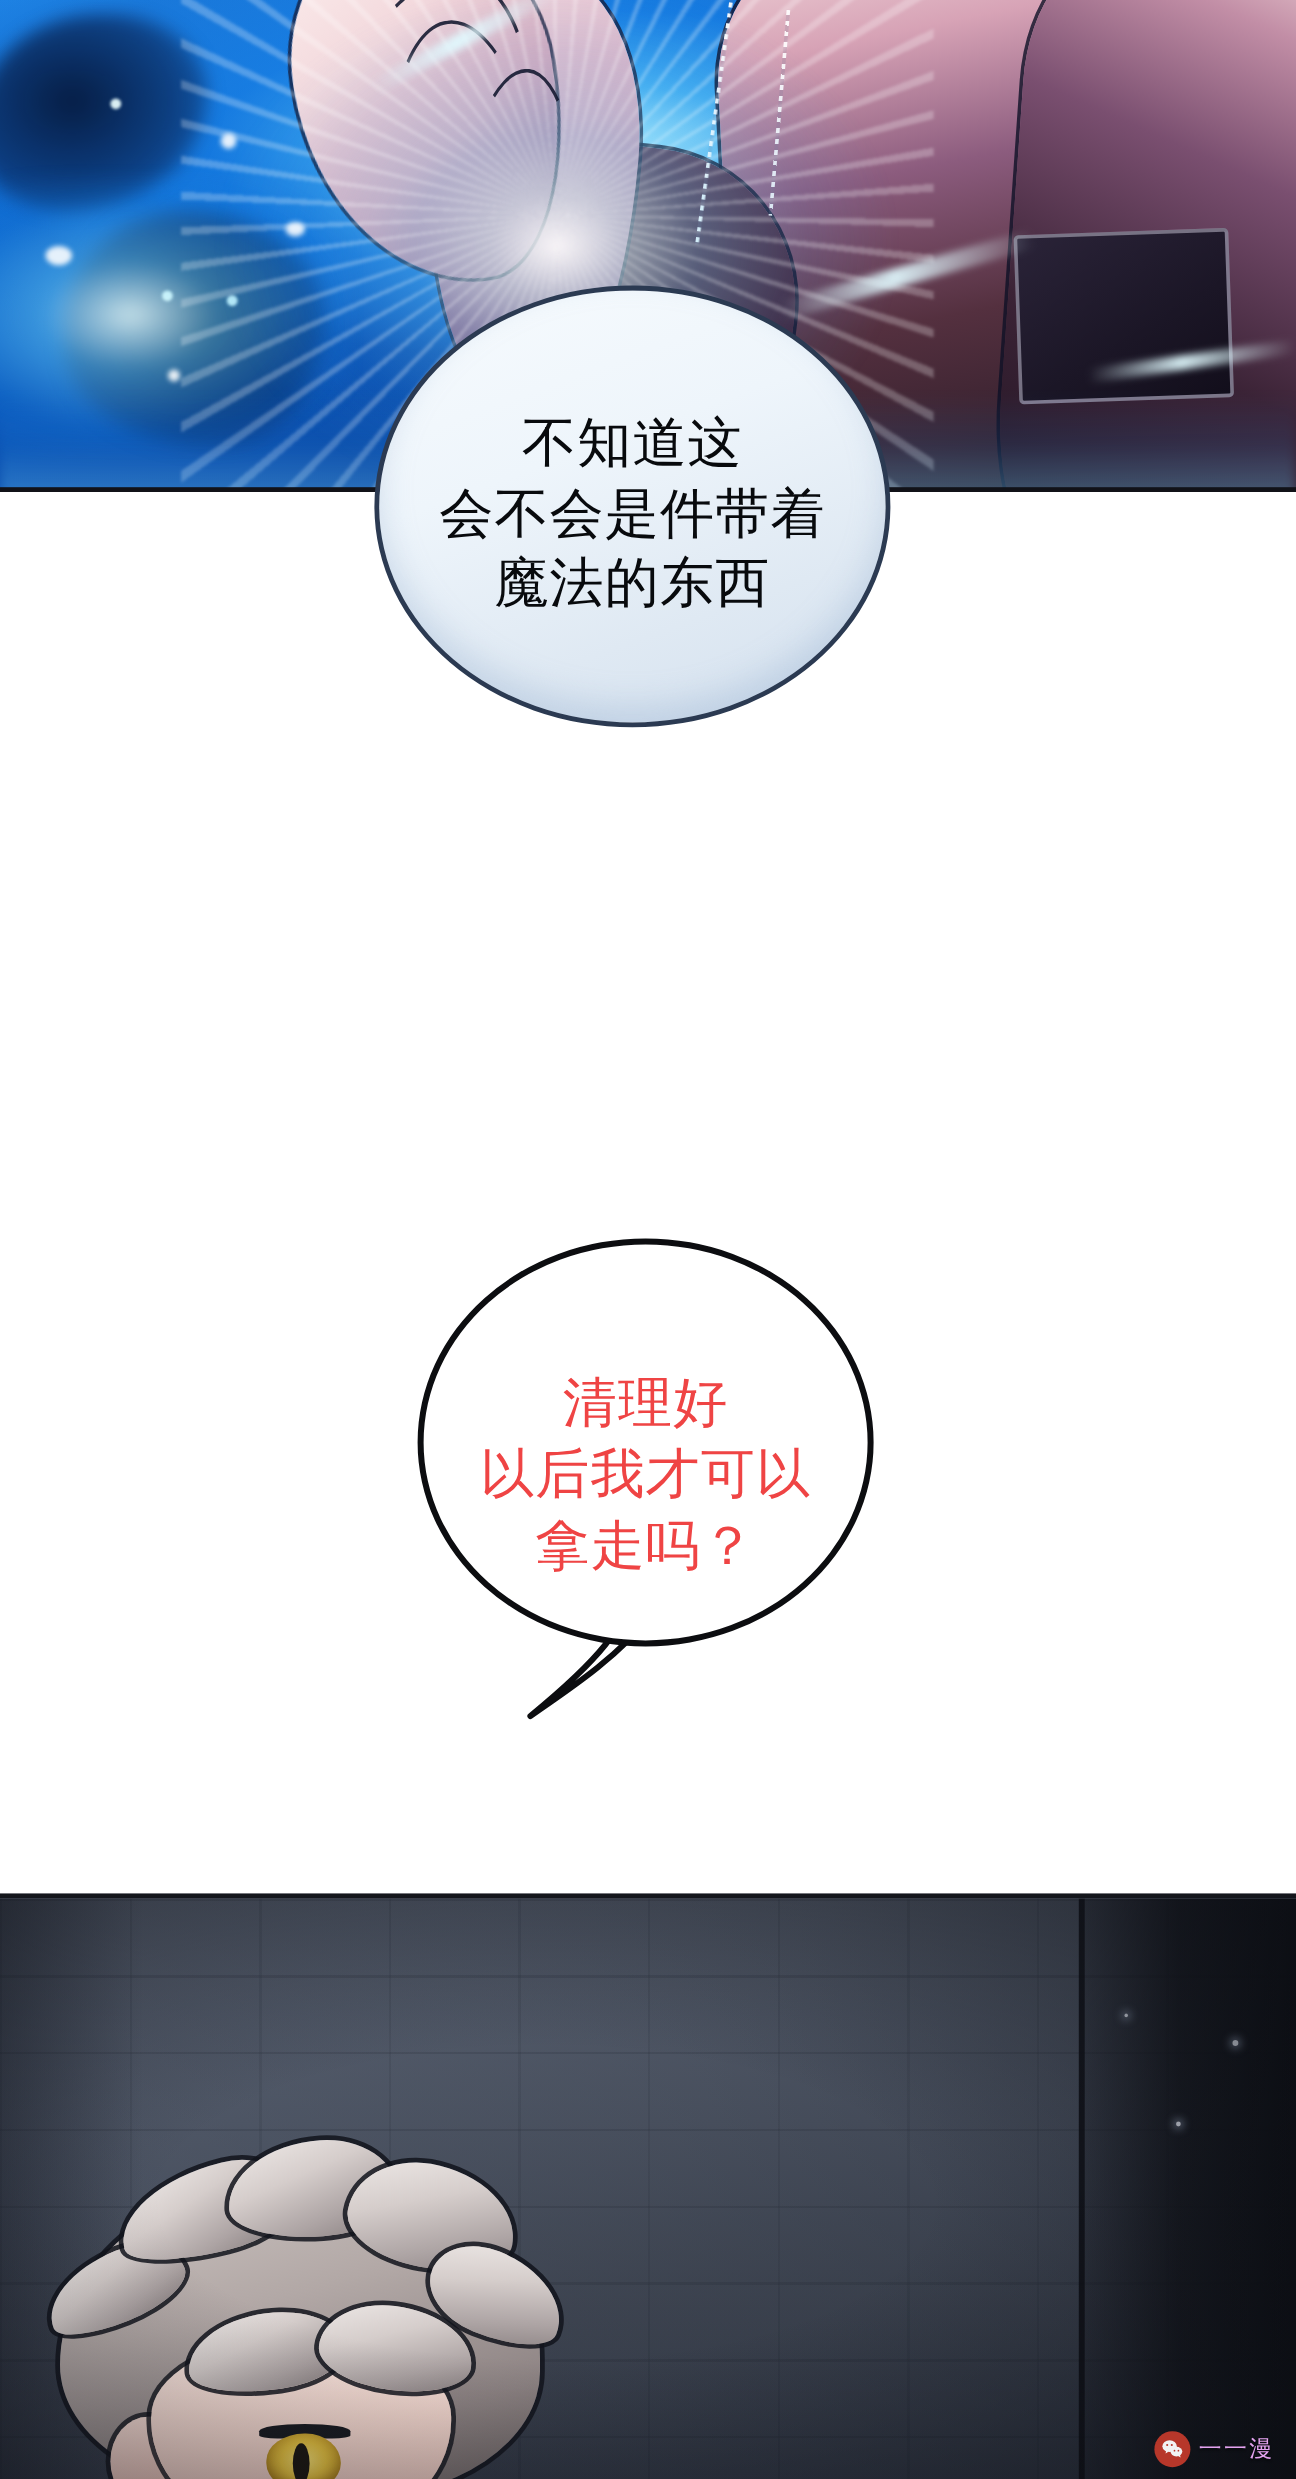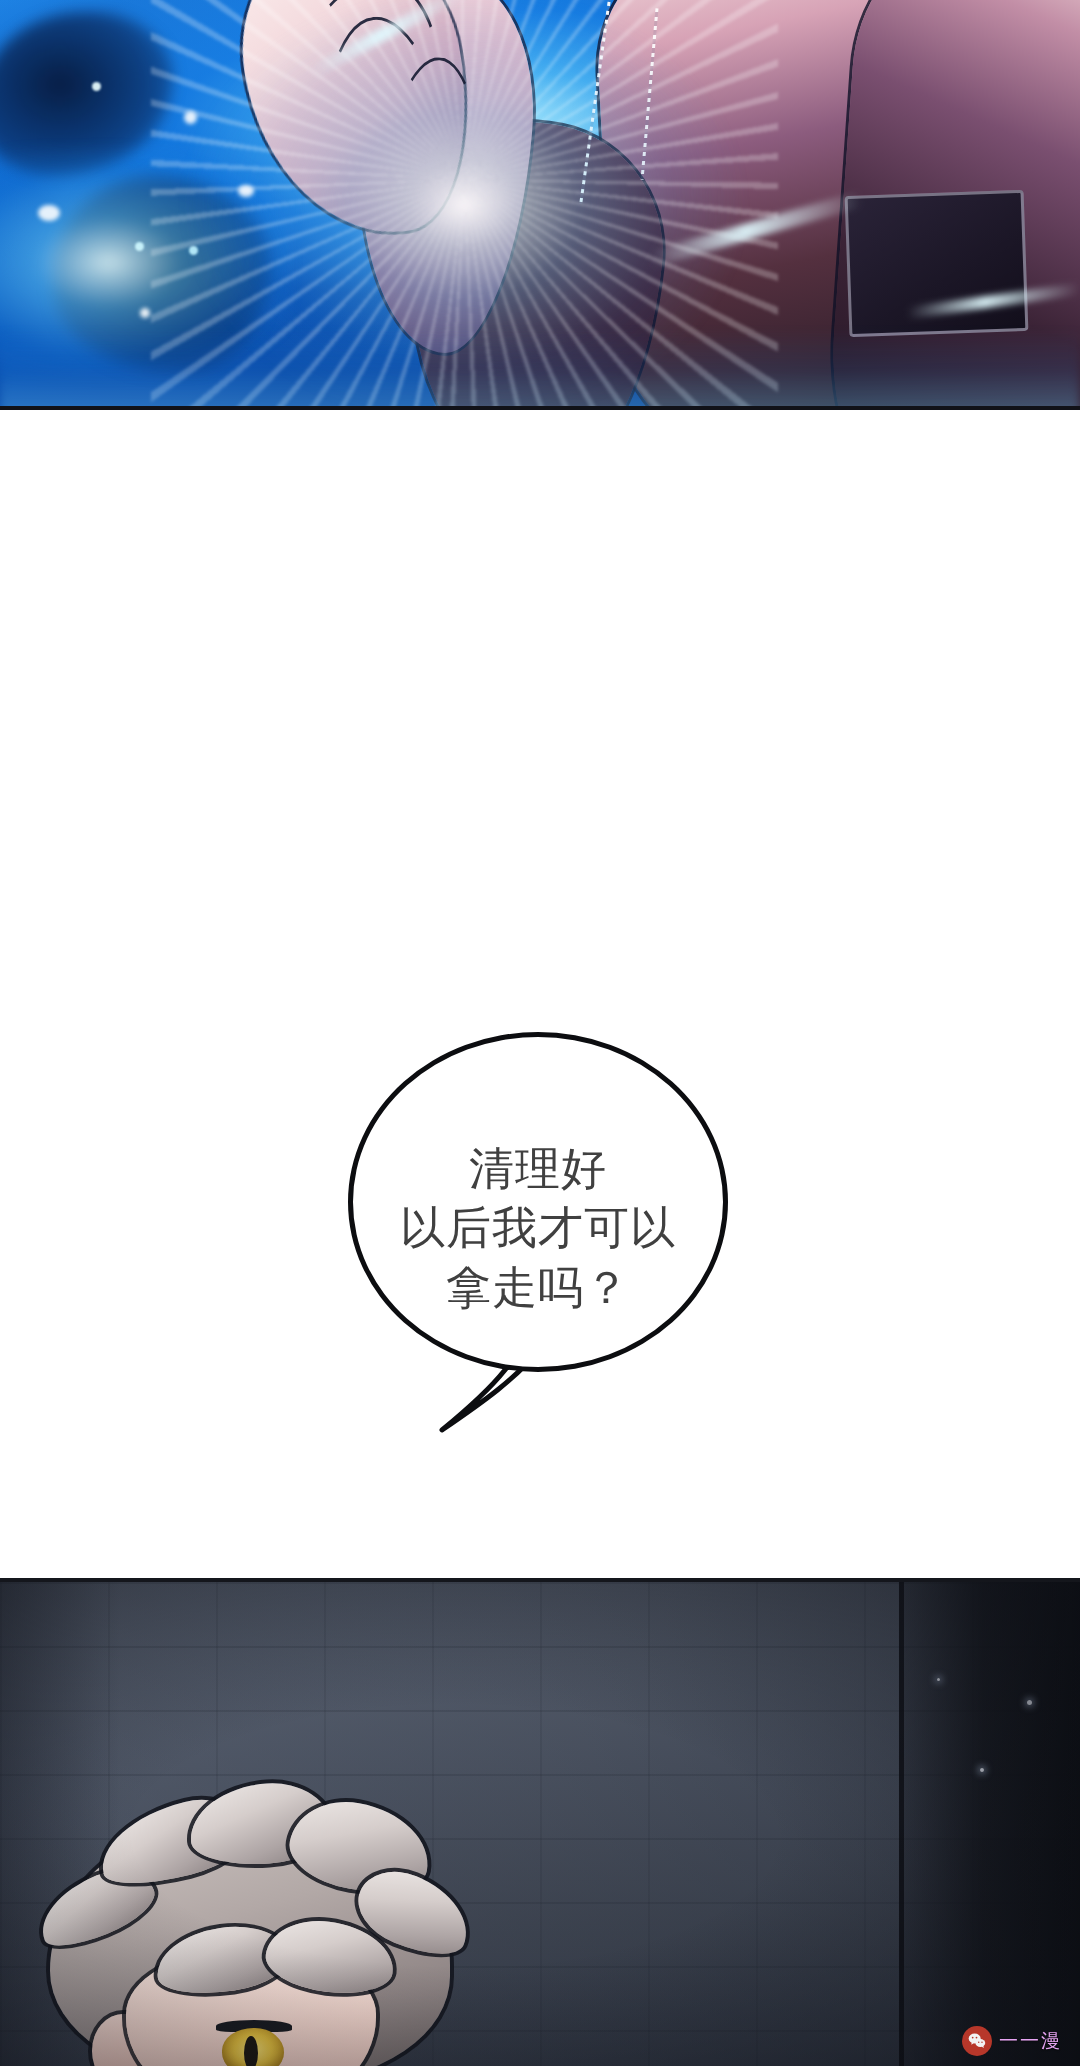--- a/index.html
+++ b/index.html
@@ -391,21 +391,21 @@
     top: 1032px;
     width: 380px;
     height: 340px;
     border-radius: 50%;
     background: #ffffff;
     border: 5px solid #0c0d10;
   }
   .bubble-2-text {
     font-size: 45px;
     line-height: 1.32;
-    color: #404040;
+    color: #ef4444;
     text-align: center;
     letter-spacing: 1px;
     font-weight: 500;
     transform: translateY(26px);
     white-space: pre-line;
   }
   .bubble-2-tail {
     position: absolute;
     left: 432px;
     top: 1318px;
@@ -529,20 +529,25 @@
           <ellipse cx="16" cy="14.4" rx="5.9" ry="4.8" fill="#ffffff"></ellipse>
           <polygon points="19.6,17.6 20.2,20.3 17.3,18.6" fill="#ffffff"></polygon>
           <circle cx="14.1" cy="13.5" r="0.85" fill="#c0392b"></circle>
           <circle cx="18.0" cy="13.5" r="0.85" fill="#c0392b"></circle>
         </svg>
       </span>
       <span class="wm-text">一一漫</span>
     </div>
   </div>
 
+  <div class="bubble bubble-1">
+    <div class="bubble-1-text">不知道这
+会不会是件带着
+魔法的东西</div>
+  </div>
 
   <div class="bubble-2-tail">
     <svg width="120" height="118" viewBox="0 0 120 118">
       <path d="M96 2 C 92 36, 66 66, 10 112 C 48 86, 86 60, 112 26 Z" fill="#ffffff" stroke="#0c0d10" stroke-width="5" stroke-linejoin="round"></path>
       <path d="M96 2 C 96 18, 98 22, 112 26 Z" fill="#ffffff" stroke="none"></path>
     </svg>
   </div>
 
   <div class="bubble bubble-2">
     <div class="bubble-2-text">清理好

